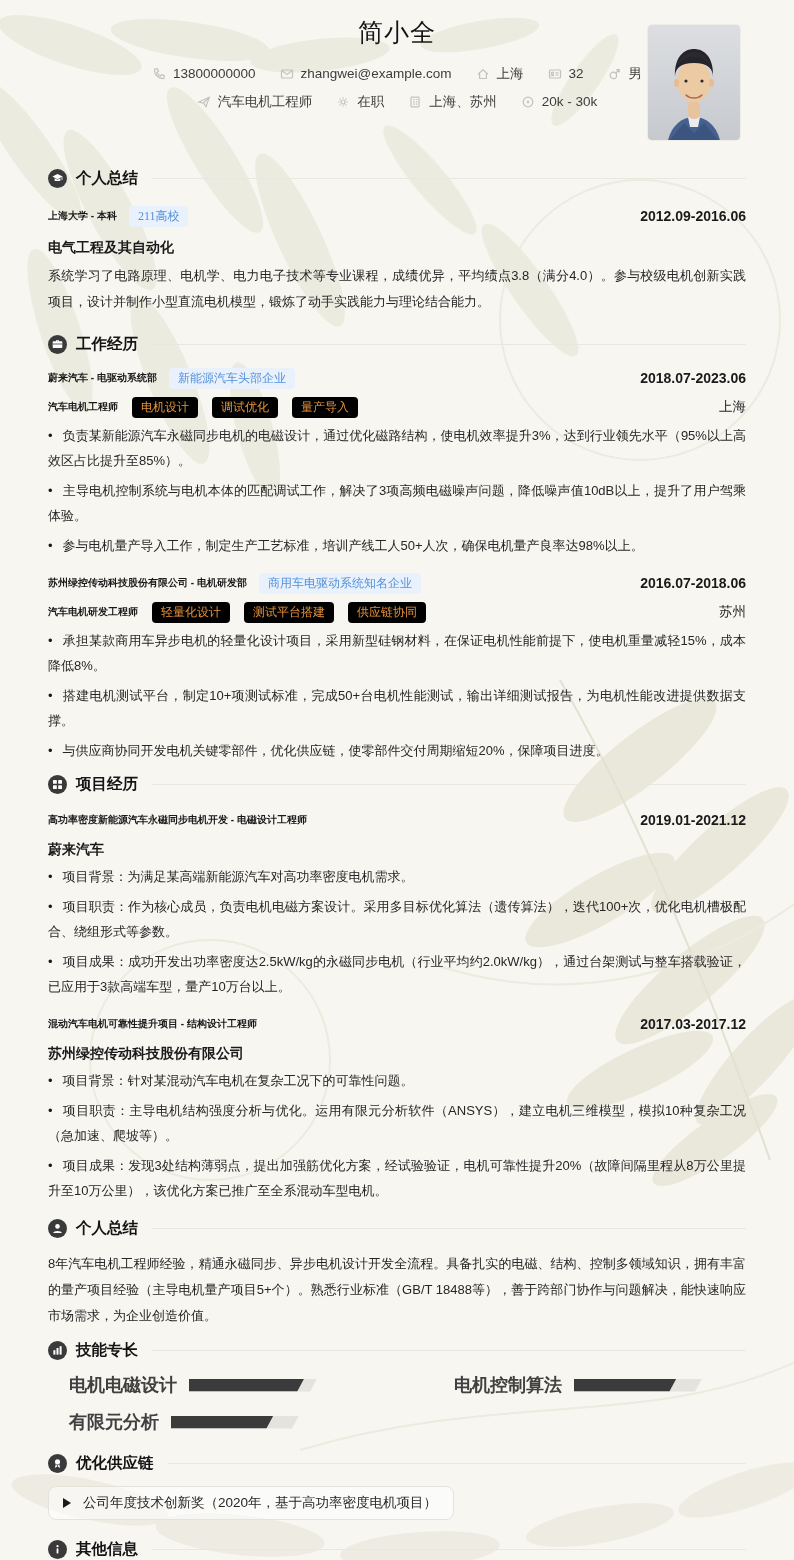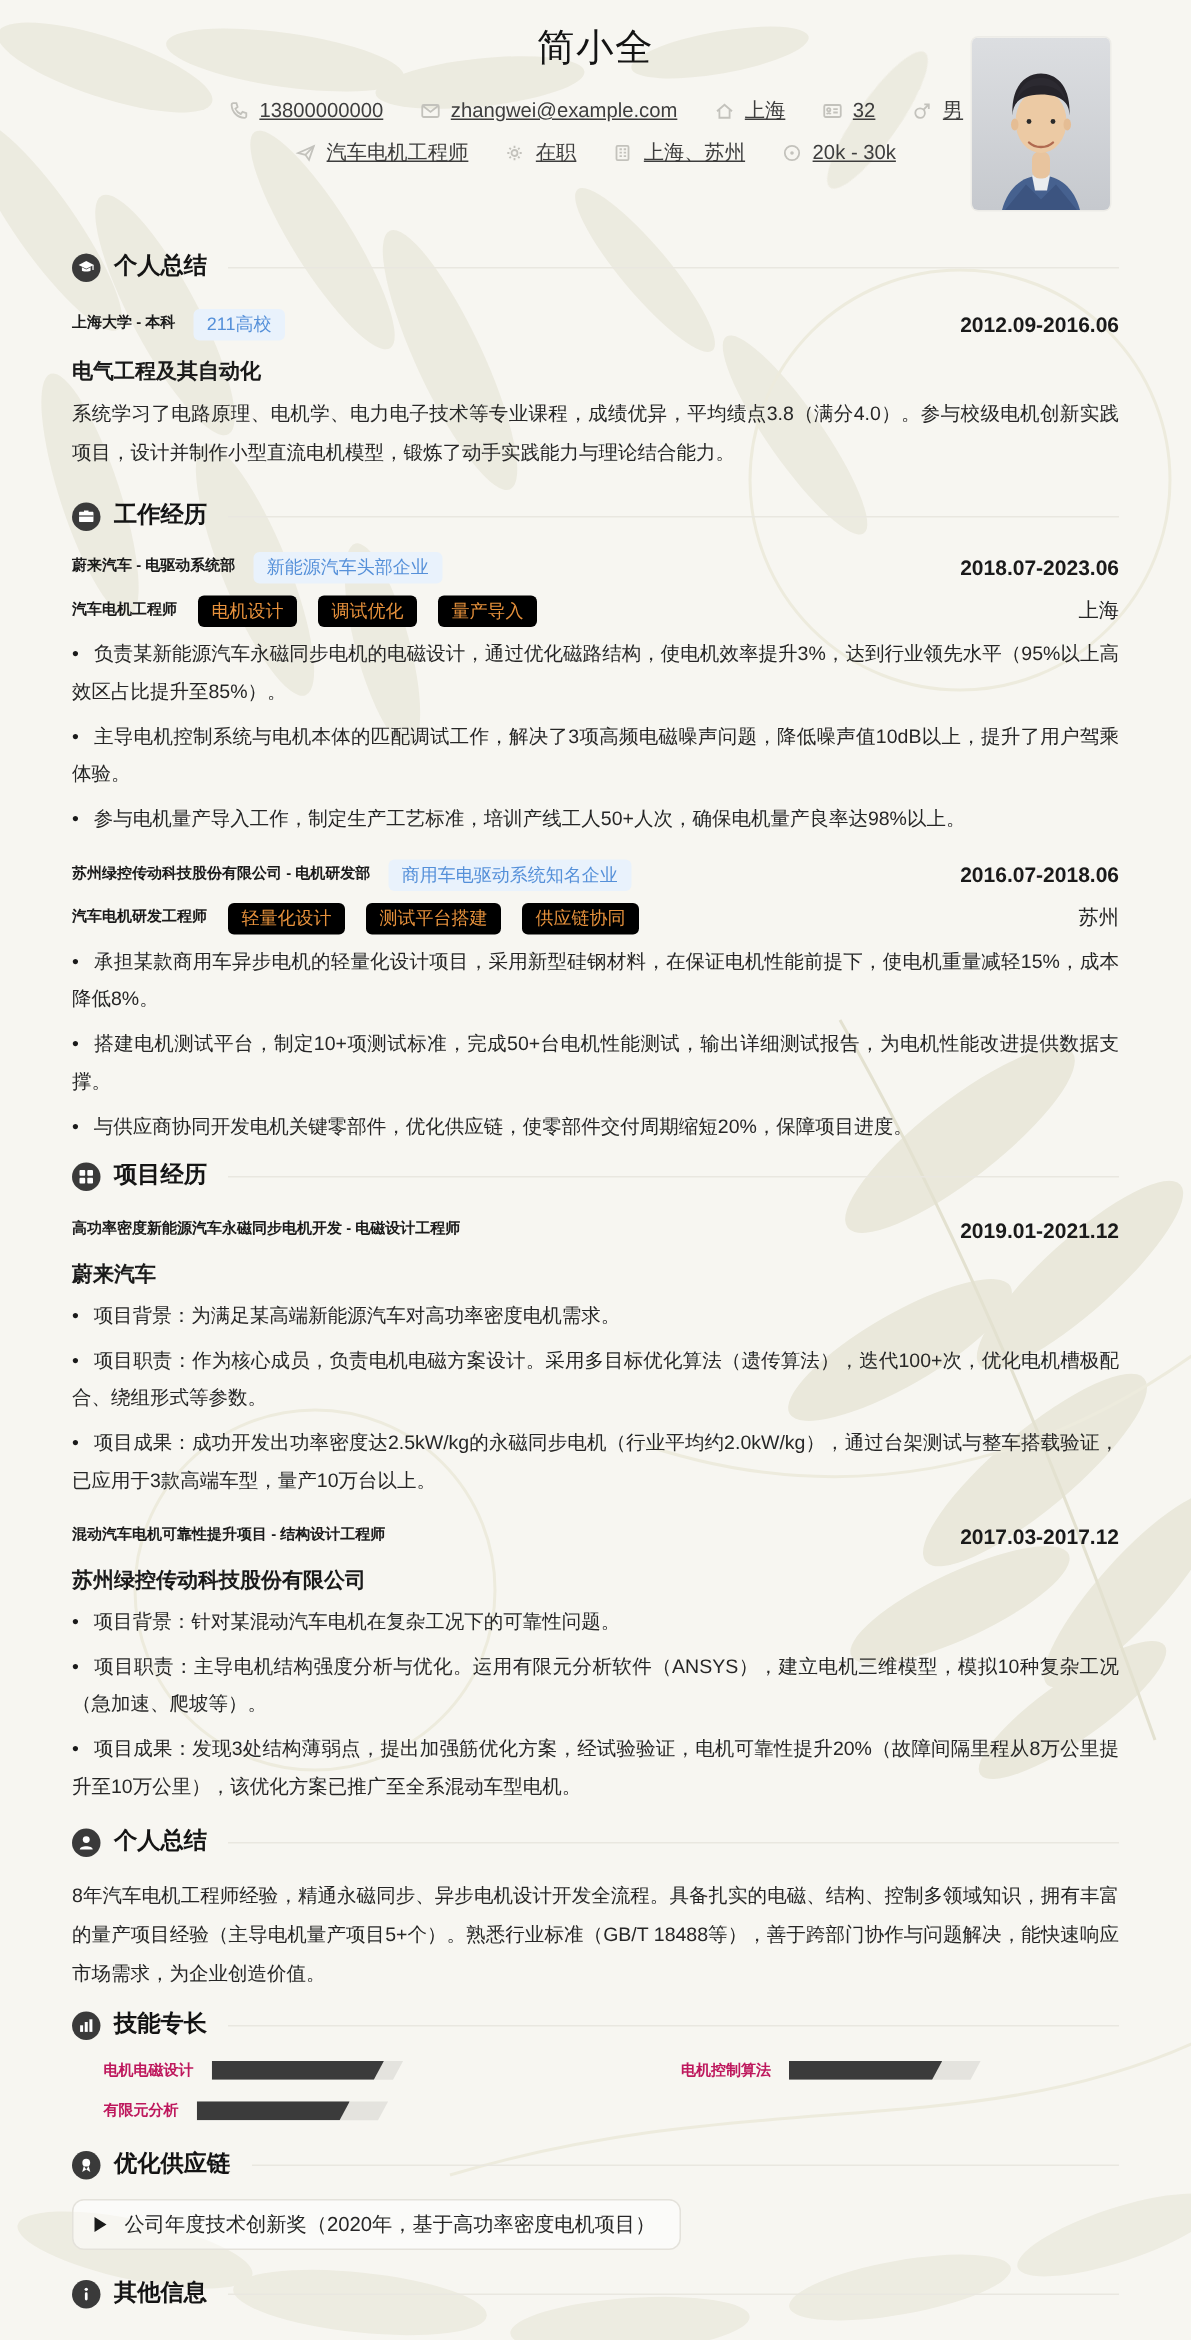--- a/index.html
+++ b/index.html
@@ -8,55 +8,55 @@
     font-family:"Liberation Sans","DejaVu Sans",sans-serif;
     background:#f7f6f1; color:#262626; overflow:hidden; position:relative;
   }
   .bg { position:absolute; inset:0; pointer-events:none; }
   .content { position:absolute; inset:0; padding:0 48px; }
 
   
   .name { text-align:center; font-size:25px; line-height:33px; font-weight:400; color:#141414; margin-top:16px; letter-spacing:1px; }
   .crow { display:flex; justify-content:center; align-items:center; gap:24px; font-size:13.5px; color:#3d3d3d; margin-top:9px; line-height:19px; }
   .crow.first { margin-top:15px; }
-  .ci { display:inline-flex; align-items:center; gap:7px; white-space:nowrap;text-decoration:underline; }
+  .ci { display:inline-flex; align-items:center; gap:7px; white-space:nowrap; }
   .cic { display:inline-flex; width:14px; height:14px; color:#c3c2bc; }
   .photo { position:absolute; top:25px; right:54px; width:92px; height:115px; border-radius:4px; overflow:hidden; box-shadow:0 0 0 1px rgba(0,0,0,.04); }
   .photo svg { display:block; }
 
   
   .sh { display:flex; align-items:center; }
   .sico { width:19px; height:19px; min-width:19px; border-radius:50%; background:#3a3a3a; display:flex; align-items:center; justify-content:center; }
   .st { font-size:15.5px; font-weight:700; color:#141414; margin-left:9px; line-height:22px; }
   .sline { flex:1; height:1px; background:#e9e7e0; margin-left:14px; }
   .sh-edu{margin-top:56px}.sh-work{margin-top:18px}.sh-proj{margin-top:10px}
   .sh-sum{margin-top:14px}.sh-skill{margin-top:10px}.sh-award{margin-top:18px}.sh-other{margin-top:18px}
 
   
   .erow { display:flex; align-items:center; justify-content:space-between; }
   .eleft { display:flex; align-items:center; }
   .ename { font-size:10px; font-weight:700; color:#1a1a1a; line-height:22px; }
   .edate { font-size:14px; font-weight:700; color:#1a1a1a; white-space:nowrap; }
   .eloc  { font-size:13.5px; color:#262626; white-space:nowrap; }
-  .tag { font-size:12px; line-height:17px; padding:2px 9px; border-radius:4px; margin-left:12px; white-space:nowrap; }
+  .tag { font-size:12px; line-height:17px; padding:2px 9px; border-radius:4px; margin-left:12px; white-space:nowrap;font-family:Liberation Serif, serif; }
   .tag.blue { background:#e9f2fc; color:#5590d9; }
   .tag.orange { background:#000000; color:#e8923c; margin-left:14px; }
   .tag.orange:first-of-type { margin-left:16px; }
 
   .mt16{margin-top:16px}.mt14{margin-top:14px}.mt12{margin-top:12px}.mt10{margin-top:10px}.mt8{margin-top:8px}.mt7{margin-top:7px}.mt6{margin-top:6px}
 
   .subline { font-size:14px; font-weight:700; color:#1a1a1a; line-height:20px; }
   .para { font-size:13px; line-height:26px; color:#262626; text-align:justify; }
   .bullet { font-size:13px; line-height:25px; color:#262626; margin-top:5px; text-align:justify; }
   .bullet::before { content:"•"; font-size:13px; margin-right:10px; color:#1a1a1a; }
 
   
   .skgrid { display:grid; grid-template-columns:1fr 1fr; column-gap:72px; row-gap:13px; margin-top:12px; }
   .skill { display:flex; align-items:center; }
-  .sklabel { font-size:10px; font-weight:700; color:#be185d; white-space:nowrap; margin-right:12px;padding-left:21px; }
+  .sklabel { font-size:18px; font-weight:700; color:#404040; white-space:nowrap; margin-right:12px;padding-left:21px; }
   .skbar { position:relative; width:128px; height:13px; background:#e4e3de; clip-path:polygon(0 0,100% 0,calc(100% - 7px) 100%,0 100%); }
   .skfill { position:absolute; left:0; top:0; bottom:0; background:#3b3b3b; clip-path:polygon(0 0,100% 0,calc(100% - 7px) 100%,0 100%); }
 
   
   .award { display:inline-flex; align-items:center; gap:12px; margin-top:12px; border:1px solid #e4e2db; background:rgba(255,255,255,.55); border-radius:8px; padding:7px 16px 7px 14px; font-size:13.5px; color:#262626; }
   .play { width:0; height:0; border-left:8px solid #1a1a1a; border-top:5px solid transparent; border-bottom:5px solid transparent; }
 
   .icon-svg { width:100%; height:100%; }
 </style>
 </head>

